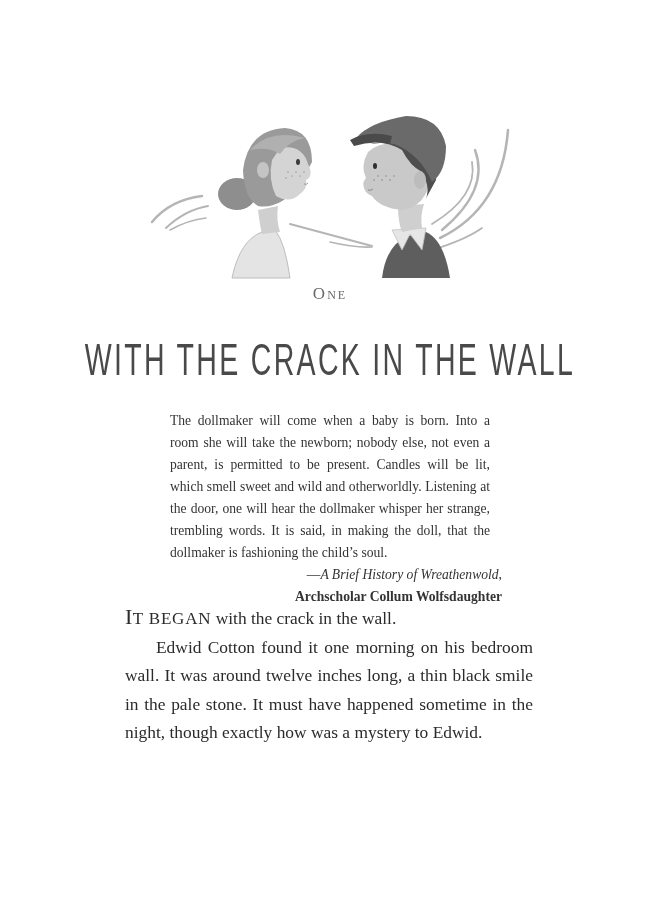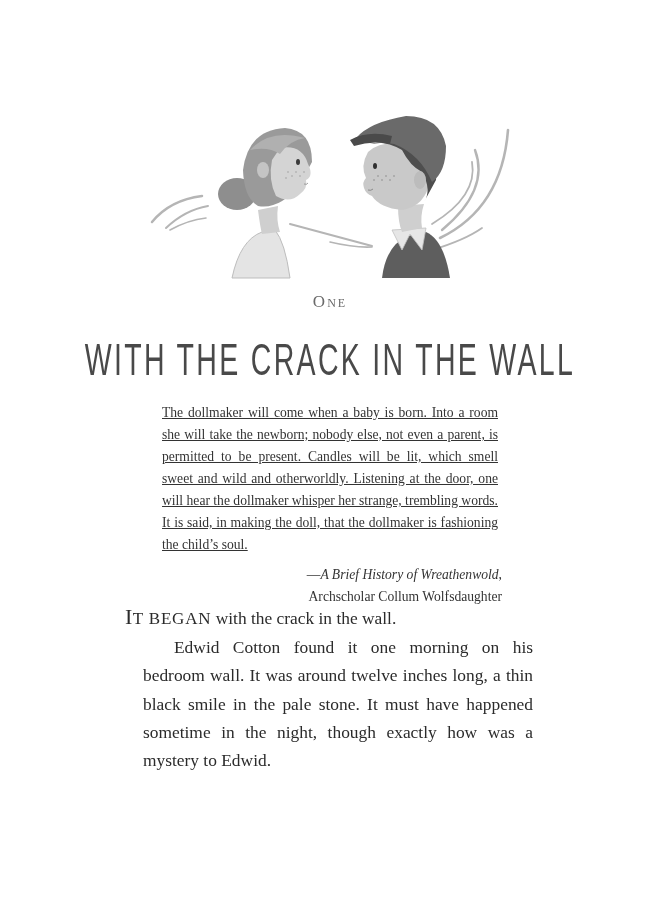--- a/index.html
+++ b/index.html
@@ -24,21 +24,21 @@
     width: 380px;
     height: 175px;
   }
   .illustration svg { display: block; width: 100%; height: 100%; }
 
   
   .chapter-number {
     position: absolute;
     left: 0;
     width: 660px;
-    top: 292px;
+    top: 284px;
     text-align: center;
     font-family: "Liberation Serif", "DejaVu Serif", serif;
     font-size: 17px;
     letter-spacing: 2px;
     color: #6a6a6a;
     font-variant: small-caps;
   }
   .chapter-title {
     position: absolute;
     left: 0;
@@ -63,48 +63,48 @@
     left: 158px;
     top: 398px;
     width: 344px;
     font-size: 13.6px;
     line-height: 22px;
     color: #333333;
     text-align: justify;
     text-align-last: left;
     hyphens: none;
   }
-  .epigraph p { margin: 4px; text-decoration: underline; }
+  .epigraph p { margin: 12px; }
   .attribution {
     position: absolute;
     left: 158px;
     top: 564px;
     width: 344px;
     text-align: right;
     font-size: 13.6px;
     line-height: 22px;
     color: #333333;
   }
   .attribution .source { display: block; }
   .attribution .source i { font-style: italic; }
-  .attribution .author { display: block; }
+  .attribution .author { display: block; font-weight: bold; }
 
   
   .body-text {
     position: absolute;
     left: 125px;
     top: 603px;
     width: 408px;
     font-size: 17.4px;
     line-height: 28.2px;
     color: #2b2b2b;
     text-align: justify;
   }
   .body-text p { margin: 0; }
-  .body-text p.indent { text-indent: 31px; margin-left: 18px; }
+  .body-text p.indent { text-indent: 31px; }
   .body-text p.last-visible { text-align-last: justify; }
   .drop-lead {
     font-size: 22px;
     letter-spacing: 0.5px;
   }
   .drop-lead .sc {
     font-size: 17px;
     letter-spacing: 0.8px;
   }
 </style>

